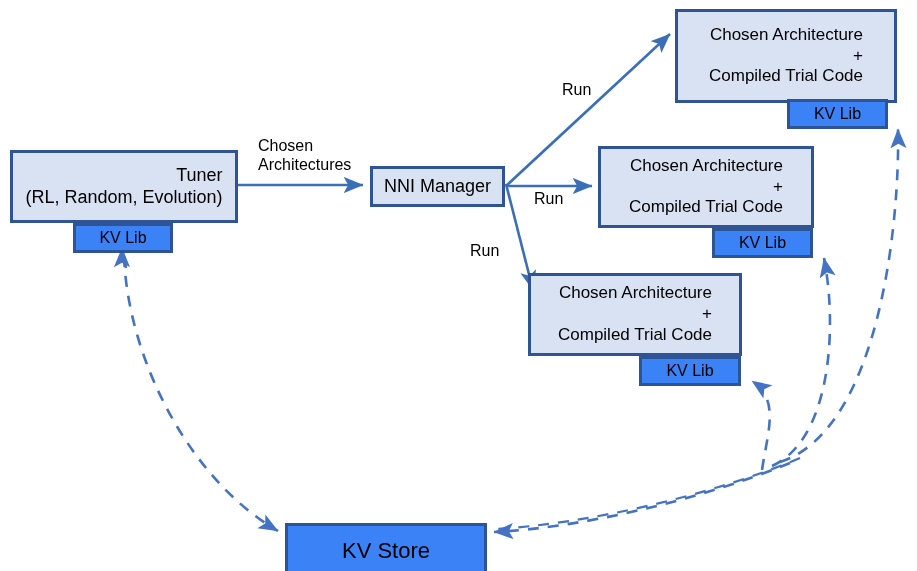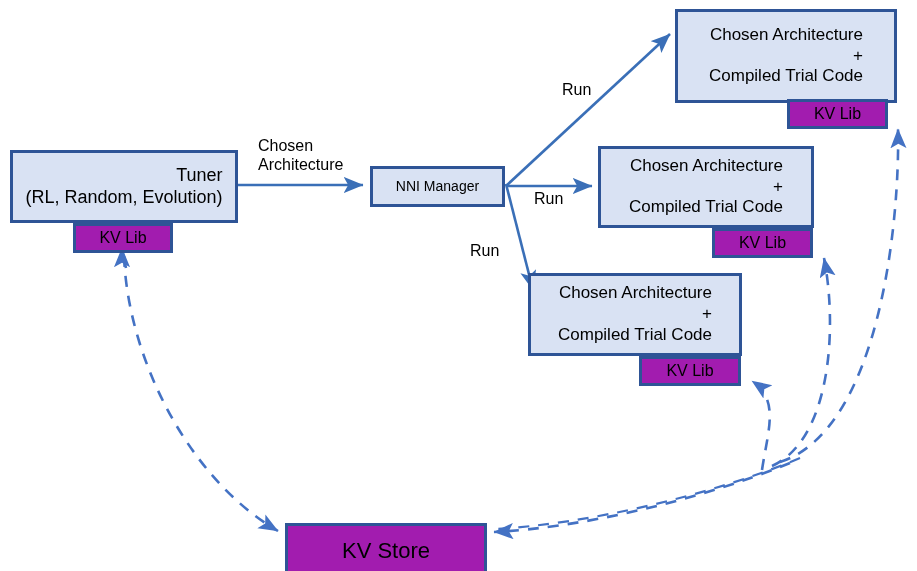--- a/index.html
+++ b/index.html
@@ -30,35 +30,35 @@
     display: flex;
     align-items: center;
     justify-content: center;
     text-align: right;
     color: #000000;
     line-height: 1.22;
     white-space: pre-line;
     z-index: 2;
   }
   .node.blue  { background: #d9e2f3; }
-  .node.peach { background: #a21caf; }
+  .node.peach { background: #3b82f6; }
 
   .edge-label {
     position: absolute;
     color: #000000;
     font-size: 16px;
     line-height: 1.2;
     white-space: pre-line;
     z-index: 3;
   }
 
   
   #node-tuner        { left: 10px;  top: 150px; width: 228px; height: 73px;  font-size: 18px; }
   #node-tuner-kvlib  { left: 73px;  top: 223px; width: 100px; height: 30px;  font-size: 16px; }
-  #node-nni-manager  { left: 370px; top: 166px; width: 135px; height: 41px;  font-size: 14px; }
+  #node-nni-manager  { left: 370px; top: 166px; width: 135px; height: 41px;  font-size: 18px; }
 
   #node-trial-1      { left: 675px; top: 9px;   width: 222px; height: 94px;  font-size: 17px; }
   #node-trial-1-kvlib{ left: 787px; top: 99px;  width: 101px; height: 30px;  font-size: 16px; }
 
   #node-trial-2      { left: 598px; top: 146px; width: 216px; height: 82px;  font-size: 17px; }
   #node-trial-2-kvlib{ left: 712px; top: 228px; width: 101px; height: 30px;  font-size: 16px; }
 
   #node-trial-3      { left: 528px; top: 273px; width: 214px; height: 83px;  font-size: 17px; }
   #node-trial-3-kvlib{ left: 639px; top: 356px; width: 102px; height: 30px;  font-size: 16px; }
 
@@ -124,21 +124,21 @@
   <div class="node peach" id="node-trial-2-kvlib">KV Lib</div>
 
   <div class="node blue" id="node-trial-3">Chosen Architecture
 +
 Compiled Trial Code</div>
   <div class="node peach" id="node-trial-3-kvlib">KV Lib</div>
 
   <div class="node peach" id="node-kv-store">KV Store</div>
 
   <div class="edge-label" id="label-chosen-architectures">Chosen
-Architecture</div>
+Architectures</div>
 
   <div class="edge-label" id="label-run-1">Run</div>
 
   <div class="edge-label" id="label-run-2">Run</div>
 
   <div class="edge-label" id="label-run-3">Run</div>
 
 </div>
 
 </body></html>

